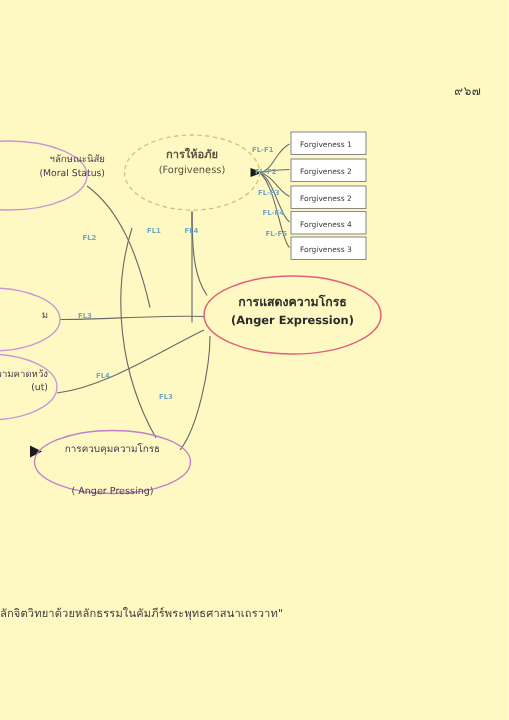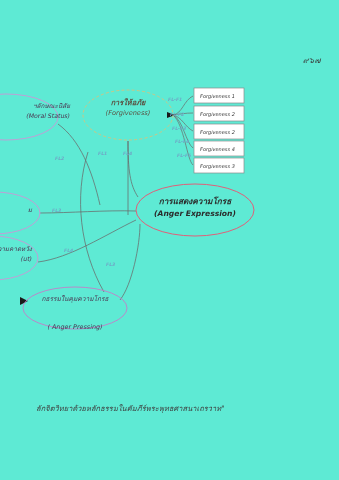--- a/index.html
+++ b/index.html
@@ -1,35 +1,34 @@
 <!DOCTYPE html>
 <html><head>
 <meta charset="utf-8">
 <style>
   html,body{margin:0;padding:0;}
   body{
     width:339px;height:480px;background:#ffffff;
     font-family:"DejaVu Sans","Liberation Sans",sans-serif;
     overflow:hidden;position:relative;
   }
-  .page{position:absolute;inset:0;background:#5eead4;font-style:italic;}
+  .page{position:absolute;inset:0;background:#fef9c3;}
 
   .page-number{
     position:absolute;right:18px;top:54px;
     font-size:8px;color:#3a3a3a;letter-spacing:.4px;
     font-family:"DejaVu Sans","Liberation Sans",sans-serif;
   }
 
   .canvas{position:absolute;left:0;top:0;width:339px;height:400px;}
 
   .footnote{
     position:absolute;left:0;top:402px;width:300px;
     font-size:7.4px;color:#3d3d3d;white-space:nowrap;
     letter-spacing:.1px;
-    margin-left:36px;
   }
 
   
   .nodelabel{
     position:absolute;text-align:center;line-height:1.25;
     pointer-events:none;
   }
   .nodelabel .th{display:block;}
   .nodelabel .en{display:block;}
 
@@ -139,21 +138,21 @@
     <span class="th">การให้อภัย</span>
     <span class="en">(Forgiveness)</span>
   </div>
 
   <div class="nodelabel n-anger">
     <span class="th">การแสดงความโกรธ</span>
     <span class="en">(Anger Expression)</span>
   </div>
 
   <div class="nodelabel n-press">
-    <span class="th">กธรรมในคุมความโกรธ</span>
+    <span class="th">การควบคุมความโกรธ</span>
     <span class="en">( Anger Pressing)</span>
   </div>
 
   <div class="nodelabel n-moral">
     <span class="th">ฯลักษณะนิสัย</span>
     <span class="en">(Moral Status)</span>
   </div>
 
   <div class="nodelabel n-l2">
     <span class="th">ม</span>

